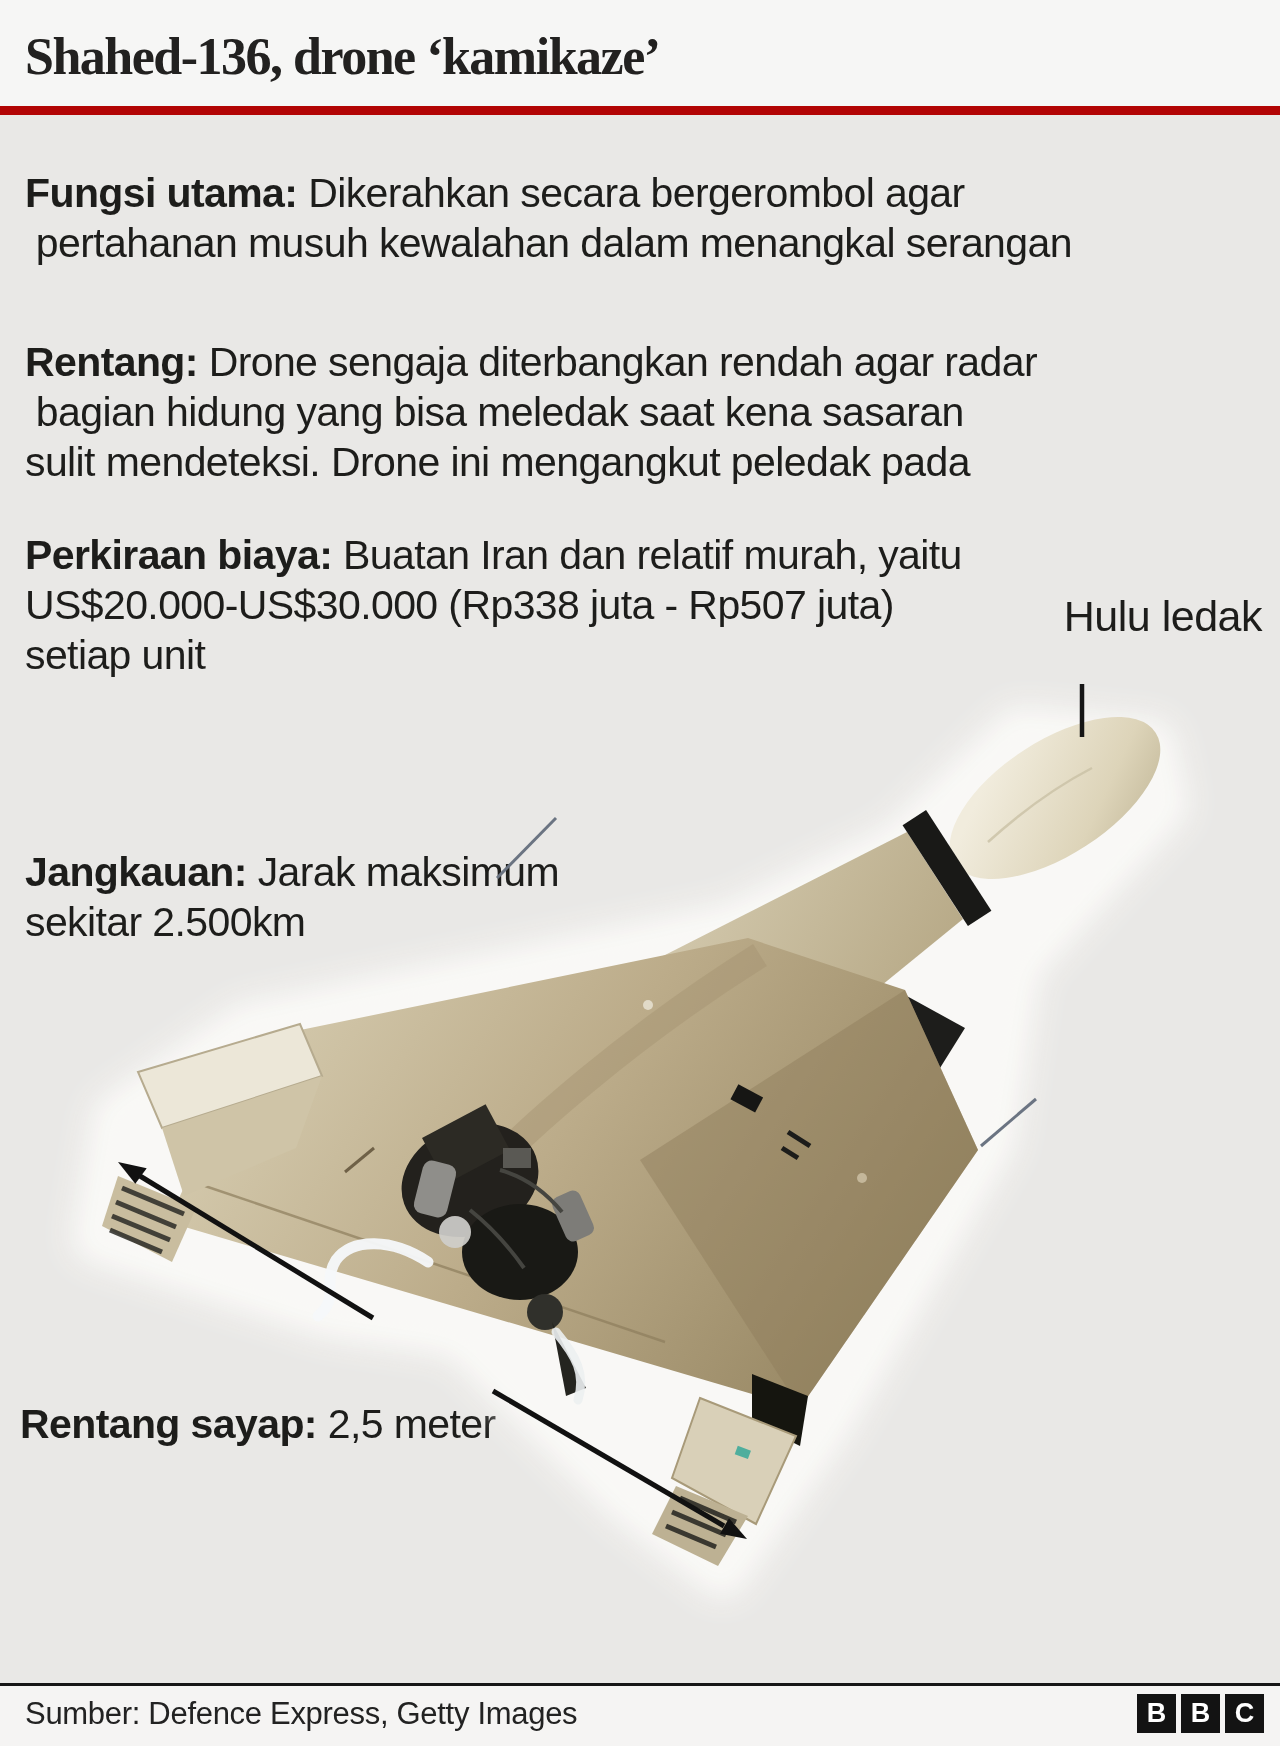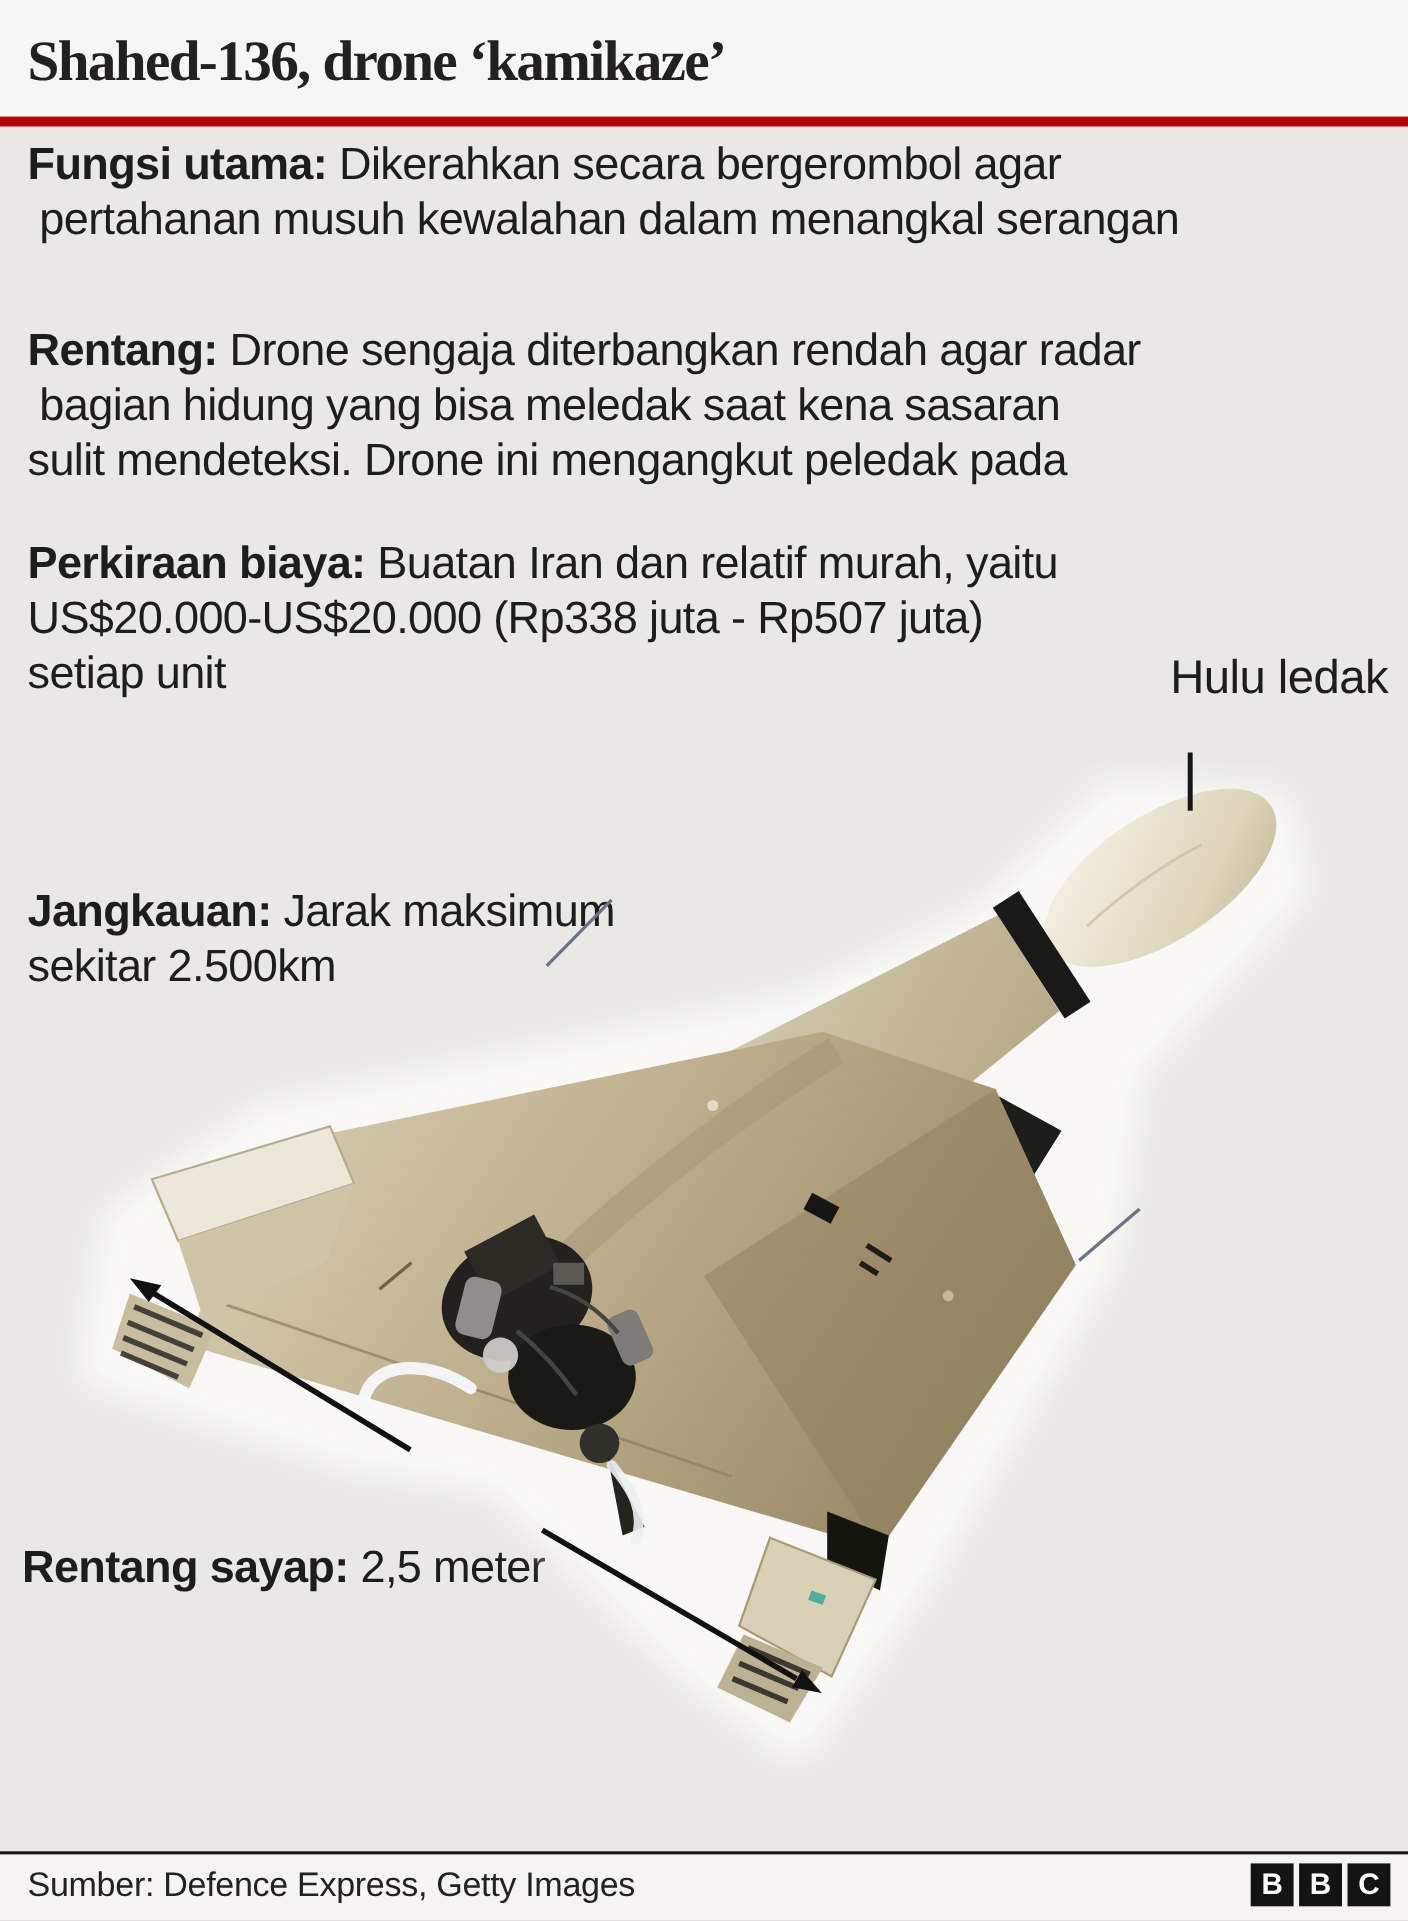--- a/index.html
+++ b/index.html
@@ -7,21 +7,21 @@
     position:relative; width:1280px; height:1746px; overflow:hidden;
     background:#e9e8e6; font-family:"Liberation Sans", sans-serif; color:#1d1d1b;
   }
   .pre { white-space:pre; }
   #header-band { position:absolute; top:0; left:0; width:1280px; height:106px; background:#f6f6f5; }
   #main-title {
     position:absolute; left:25px; top:14px; font-family:"Liberation Serif", serif;
     font-weight:700; font-size:52px; line-height:62px; letter-spacing:-1.5px; color:#222120;margin-top:12px;
   }
   #red-bar { position:absolute; top:106px; left:0; width:1280px; height:9px; background:#b20404; }
-  .para { position:absolute; left:25px; font-size:41px; line-height:50px; letter-spacing:-0.6px; }
+  .para { position:absolute; left:25px; font-size:41px; line-height:50px; letter-spacing:-0.6px;margin-top:44px; }
   .b { font-weight:700; }
   #para-fungsi { top:124px; }
   #para-operasi { top:293px; }
   #para-biaya { top:486px; }
   #label-warhead { position:absolute; top:592px; right:18px; font-size:43px; letter-spacing:-0.5px; }
   #label-range { top:803px; }
   #label-wingspan { position:absolute; left:20px; top:1399px; font-size:41px; line-height:50px; letter-spacing:-0.6px; }
   #drone-svg { position:absolute; left:0; top:600px; }
   #footer-rule { position:absolute; top:1683px; left:0; width:1280px; height:3px; background:#161616; }
   #footer-band { position:absolute; top:1686px; left:0; width:1280px; height:60px; background:#f5f4f3; }
@@ -48,21 +48,21 @@
   </div>
 
   <div class="para" id="para-operasi">
     <div class="pre"><span class="b pre">Rentang:</span><span class="pre"> Drone sengaja diterbangkan rendah agar radar</span></div>
     <div class="pre"> bagian hidung yang bisa meledak saat kena sasaran</div>
     <div class="pre">sulit mendeteksi. Drone ini mengangkut peledak pada</div>
   </div>
 
   <div class="para" id="para-biaya">
     <div class="pre"><span class="b pre">Perkiraan biaya:</span><span class="pre"> Buatan Iran dan relatif murah, yaitu</span></div>
-    <div class="pre">US$20.000-US$20.000 (Rp338 juta - Rp507 juta)</div>
+    <div class="pre">US$20.000-US$30.000 (Rp338 juta - Rp507 juta)</div>
     <div class="pre">setiap unit</div>
   </div>
 
   <div id="label-warhead" class="pre">Hulu ledak</div>
 
   <div class="para" id="label-range">
     <div class="pre"><span class="b pre">Jangkauan:</span><span class="pre"> Jarak maksimum</span></div>
     <div class="pre">sekitar 2.500km</div>
   </div>
 

